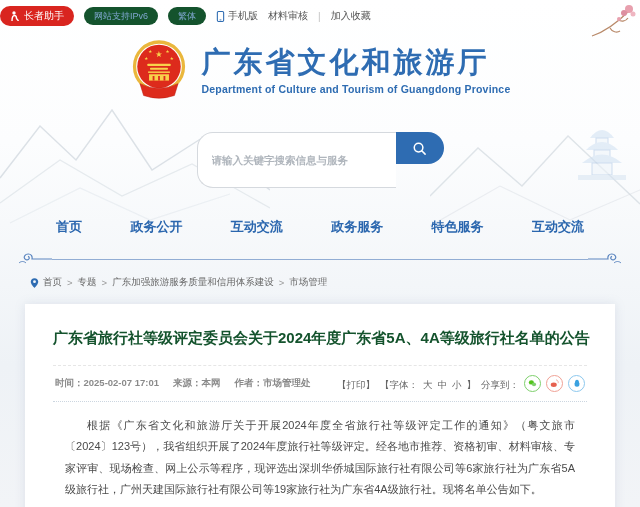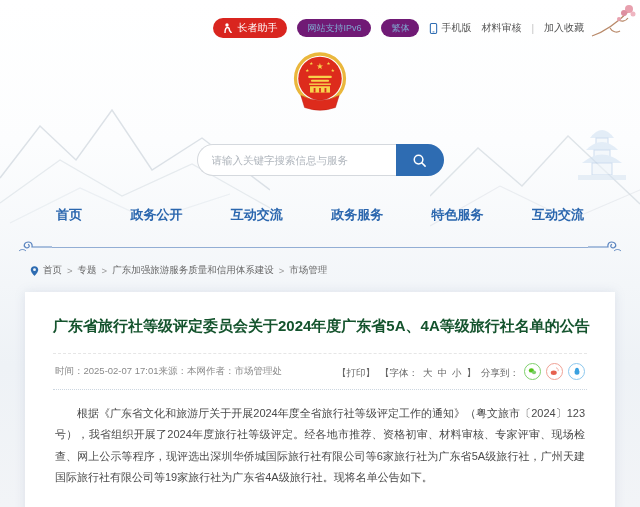--- a/index.html
+++ b/index.html
@@ -4,40 +4,40 @@
 <style>
   html,body{margin:0;padding:0;}
   body{
     width:640px;height:507px;overflow:hidden;position:relative;
     font-family:"Liberation Sans","DejaVu Sans",sans-serif;
     background:linear-gradient(180deg,#ffffff 0%,#fcfdfe 28%,#eef2f6 72%,#f2f4f7 100%);
   }
   .bg-art{position:absolute;pointer-events:none;z-index:0;}
 
   
-  .topbar{display:flex;align-items:center;justify-content:flex-end;gap:10px;
-    padding:18px 56px 2px 0;font-size:10px;color:#555;position:relative;z-index:3;}
+  .topbar{display:flex;align-items:center;gap:10px;
+    padding:6px 56px 2px 0;font-size:10px;color:#555;position:relative;z-index:3;}
   .elder-btn{display:inline-flex;align-items:center;gap:4px;background:#d9251f;color:#fff;
     border:none;border-radius:10px;padding:3px 10px;font-size:10px;cursor:pointer;
     font-family:inherit;}
-  .pill{background:#701a75;color:#7fa6cf;border-radius:9px;padding:2.5px 10px;font-size:9px;cursor:pointer;}
+  .pill{background:#14532d;color:#7fa6cf;border-radius:9px;padding:2.5px 10px;font-size:9px;cursor:pointer;}
   .tb-link{display:inline-flex;align-items:center;gap:3px;color:#555;text-decoration:none;cursor:pointer;}
   .tb-sep{color:#c2c2c2;}
 
   
   .header{display:flex;justify-content:center;margin-top:10px;position:relative;z-index:2;}
   .logo{display:flex;align-items:center;gap:14px;text-decoration:none;cursor:pointer;}
   .site-title{font-size:29px;font-weight:bold;color:#2e6cb2;letter-spacing:3px;line-height:1.1;}
   .site-sub{font-size:10.5px;font-weight:bold;color:#2e6cb2;margin-top:5px;letter-spacing:.2px;}
 
   
   .search-row{display:flex;justify-content:center;margin-top:28px;position:relative;z-index:2;}
   .search-input{width:170px;height:30px;border:1px solid #d5d9de;border-right:none;
-    border-radius:16px 0 0 16px;padding:0 14px;font-size:10.5px;color:#333;outline:none;
-    background:#fff;font-family:inherit;}
+    border-radius:16px 0 0 16px;padding:12px 14px;font-size:10.5px;color:#333;outline:none;
+    background:#fff;font-family:inherit;font-weight:bold;}
   .search-input::placeholder{color:#b0b6bd;}
   .search-btn{width:48px;height:32px;border:none;background:#2e6cb2;border-radius:0 16px 16px 0;
     display:flex;align-items:center;justify-content:center;cursor:pointer;}
 
   
   .main-nav{display:flex;justify-content:space-between;padding:0 56px;margin-top:30px;position:relative;z-index:2;}
   .main-nav a{font-size:13px;font-weight:bold;color:#2a66ae;text-decoration:none;cursor:pointer;}
 
   
   .wave-divider{display:flex;align-items:center;margin:15px 16px 0;position:relative;z-index:2;}
@@ -50,29 +50,29 @@
   .bc-sep{color:#999;margin:0 1px;}
 
   
   .card{width:534px;margin:15px auto 0;background:#fff;box-shadow:0 0 10px rgba(120,140,170,.18);
     padding:25px 28px 20px;position:relative;z-index:2;min-height:180px;}
   .a-title{font-size:15px;font-weight:bold;color:#14532d;text-align:center;margin:0 0 17px;
     white-space:nowrap;letter-spacing:0;}
   .meta-row{display:flex;justify-content:space-between;align-items:center;
     border-top:1px dashed #e6e6e6;border-bottom:1px dotted #ccd6e0;
     padding:9px 2px;font-size:9.5px;color:#8a8a8a;}
-  .meta-left{display:flex;}
+  .meta-left{display:flex;gap:14px;font-weight:bold;}
   .meta-right{display:flex;align-items:flex-end;gap:5px;color:#666;}
   .meta-right a{color:#666;text-decoration:none;cursor:pointer;}
   .share{width:15px;height:15px;border-radius:50%;display:inline-flex;align-items:center;
     justify-content:center;border:1px solid;background:#fff;cursor:pointer;}
   .share.wechat{border-color:#7ed06c;}
   .share.weibo{border-color:#f0a195;}
   .share.qq{border-color:#8cc8ee;}
-  .a-body{font-size:11px;color:#4a4a4a;line-height:1.95;text-indent:2em;margin:13px 2px 0;text-align:justify;}
+  .a-body{font-size:11px;color:#4a4a4a;line-height:1.95;text-indent:2em;margin:13px 12px 0;text-align:justify;}
   .a-attach{font-size:11px;color:#404040;margin:9px 2px 0;text-indent:2em;}
   .a-attach a{color:#404040;text-decoration:none;cursor:pointer;}
 </style>
 </head>
 <body>
 
 <svg class="bg-art" style="left:0;top:58;width:270px;height:170px;" viewBox="0 0 270 170">
   <path d="M0 120 L40 68 L76 102 L112 52 L152 112 L202 80 L270 132" stroke="#bcc6cf" stroke-width="1.4" fill="none" opacity="0.5"></path>
   <path d="M0 145 L60 102 L122 138 L192 106 L270 150" stroke="#ccd4dc" stroke-width="1.2" fill="none" opacity="0.45"></path>
   <path d="M10 165 L80 130 L150 162 L230 136" stroke="#d8dfe5" stroke-width="1.2" fill="none" opacity="0.4"></path>
@@ -132,20 +132,24 @@
       <text x="46" y="23" font-size="5" text-anchor="middle" fill="#f8d24b">★</text>
       <rect x="19" y="27" width="26" height="2.4" rx="1" fill="#f8d24b"></rect>
       <rect x="22" y="31.5" width="20" height="2" rx="1" fill="#f8d24b"></rect>
       <rect x="20" y="35.5" width="24" height="1.6" fill="#f8d24b"></rect>
       <rect x="21" y="38.6" width="22" height="7" fill="#f8d24b"></rect>
       <rect x="25" y="40.5" width="2" height="5" fill="#dd2b1c"></rect>
       <rect x="31" y="40.5" width="2" height="5" fill="#dd2b1c"></rect>
       <rect x="37" y="40.5" width="2" height="5" fill="#dd2b1c"></rect>
       <path d="M11 49 Q32 59 53 49 L49 62 Q32 68 15 62 Z" fill="#dd2b1c" stroke="#bd1c10" stroke-width="0.6"></path>
     </svg>
+    <span>
+      <div class="site-title">广东省文化和旅游厅</div>
+      <div class="site-sub">Department of Culture and Tourism of Guangdong Province</div>
+    </span>
   </a>
 </div>
 
 <div class="search-row">
   <input class="search-input" type="text" placeholder="请输入关键字搜索信息与服务" style="">
   <button class="search-btn">
     <svg width="15" height="15" viewBox="0 0 16 16">
       <circle cx="7" cy="7" r="4.6" stroke="#fff" stroke-width="1.6" fill="none"></circle>
       <line x1="10.4" y1="10.4" x2="14" y2="14" stroke="#fff" stroke-width="1.6" stroke-linecap="round"></line>
     </svg>

